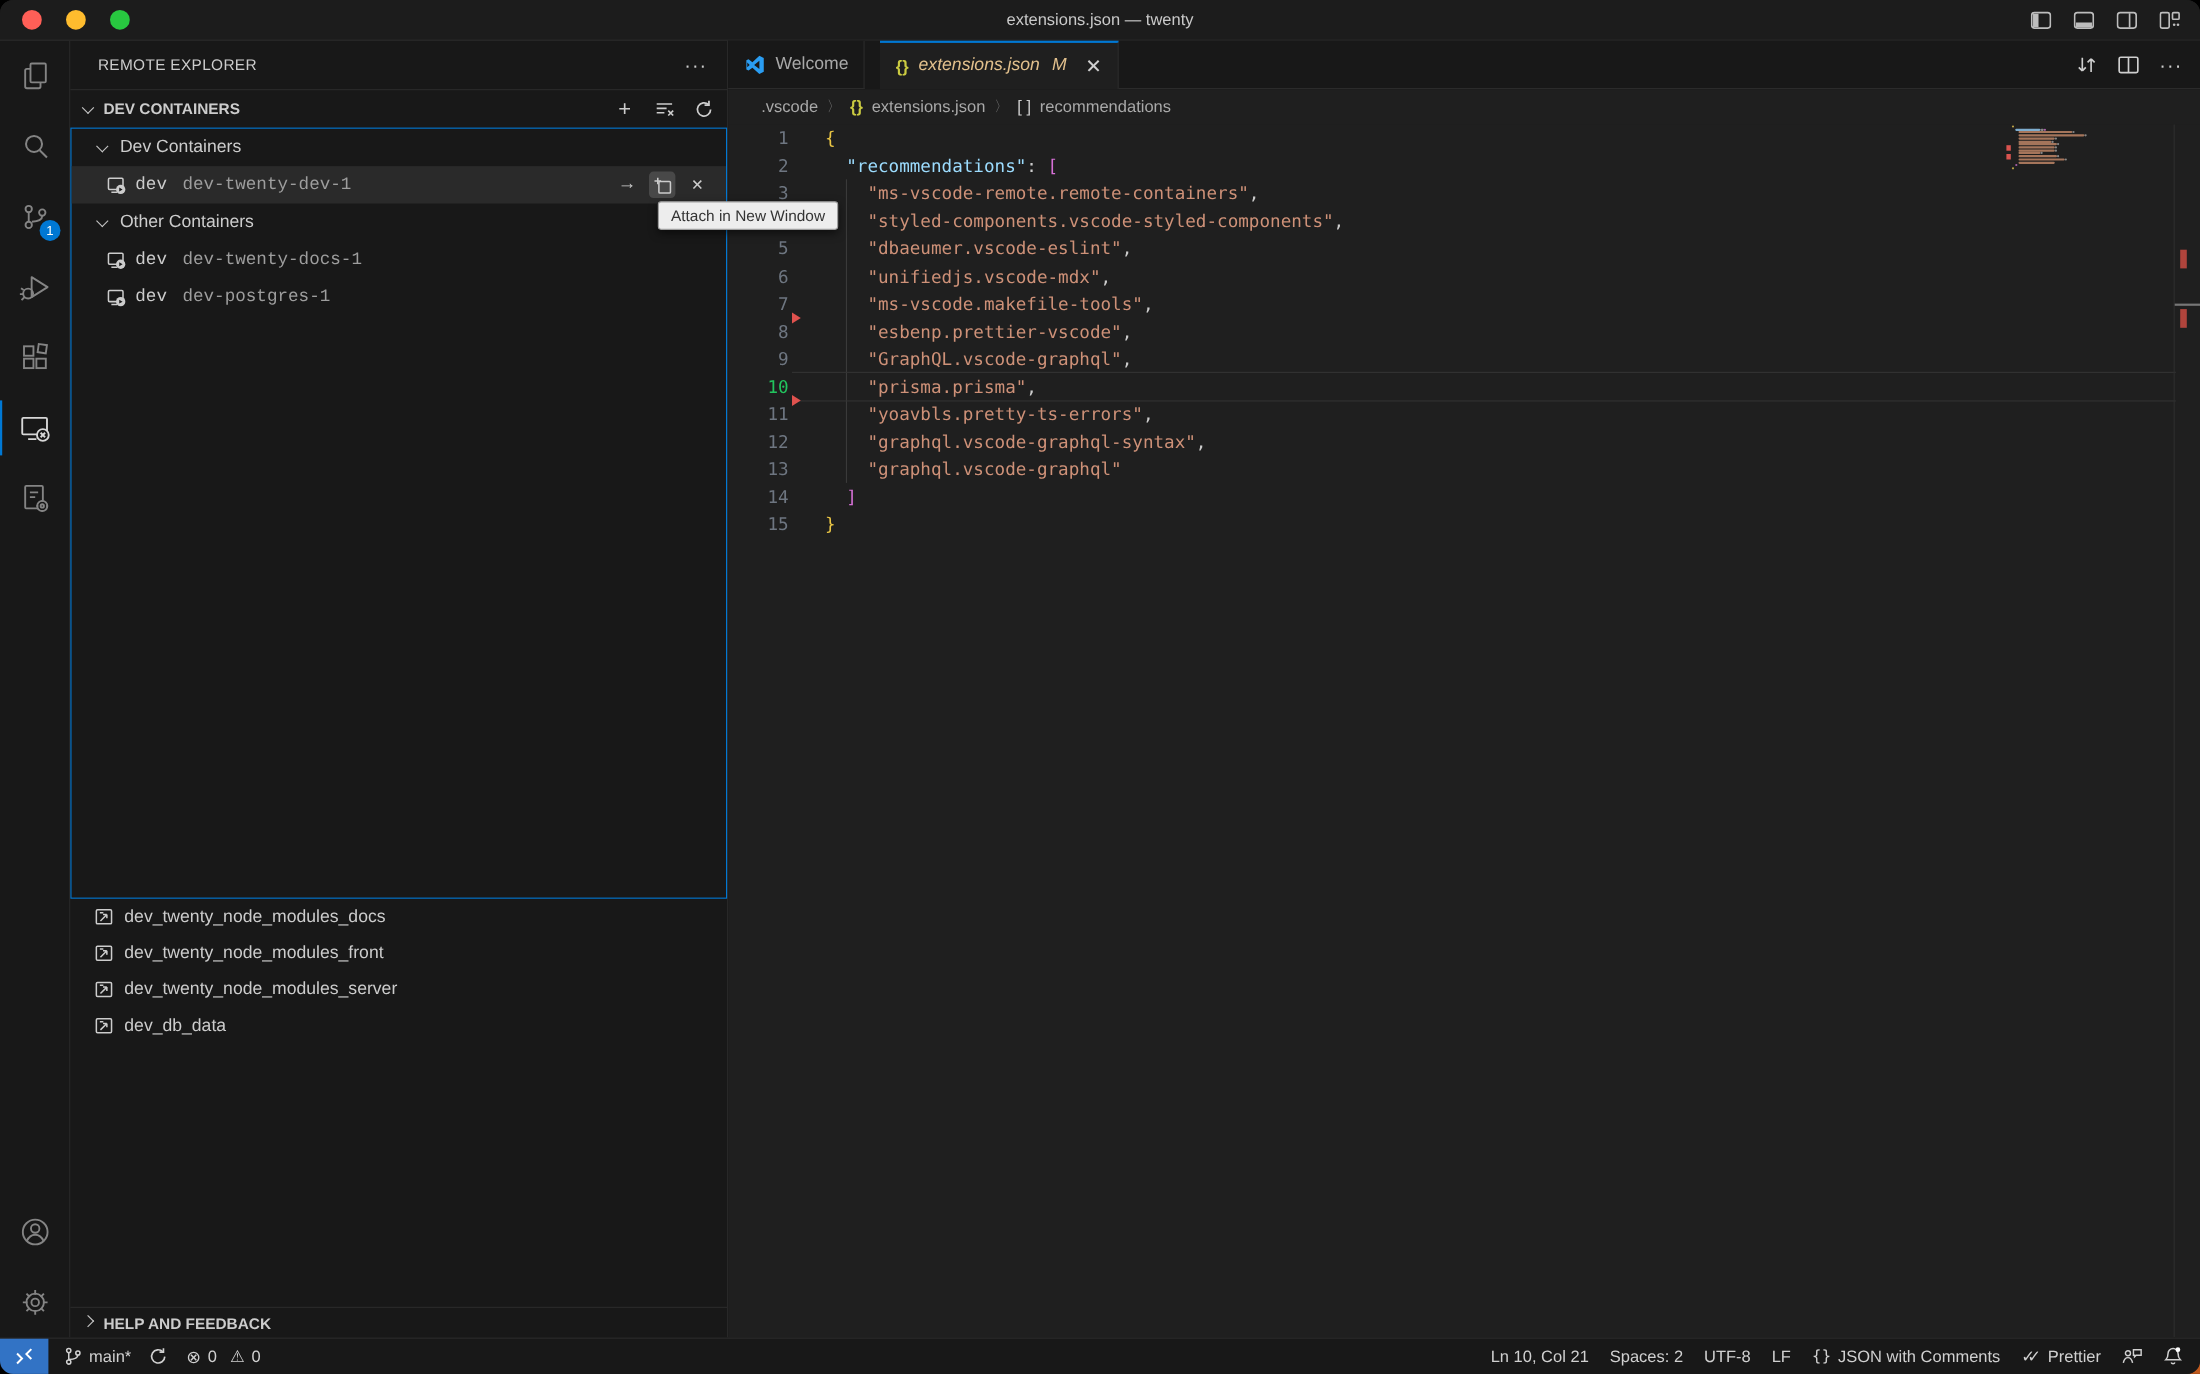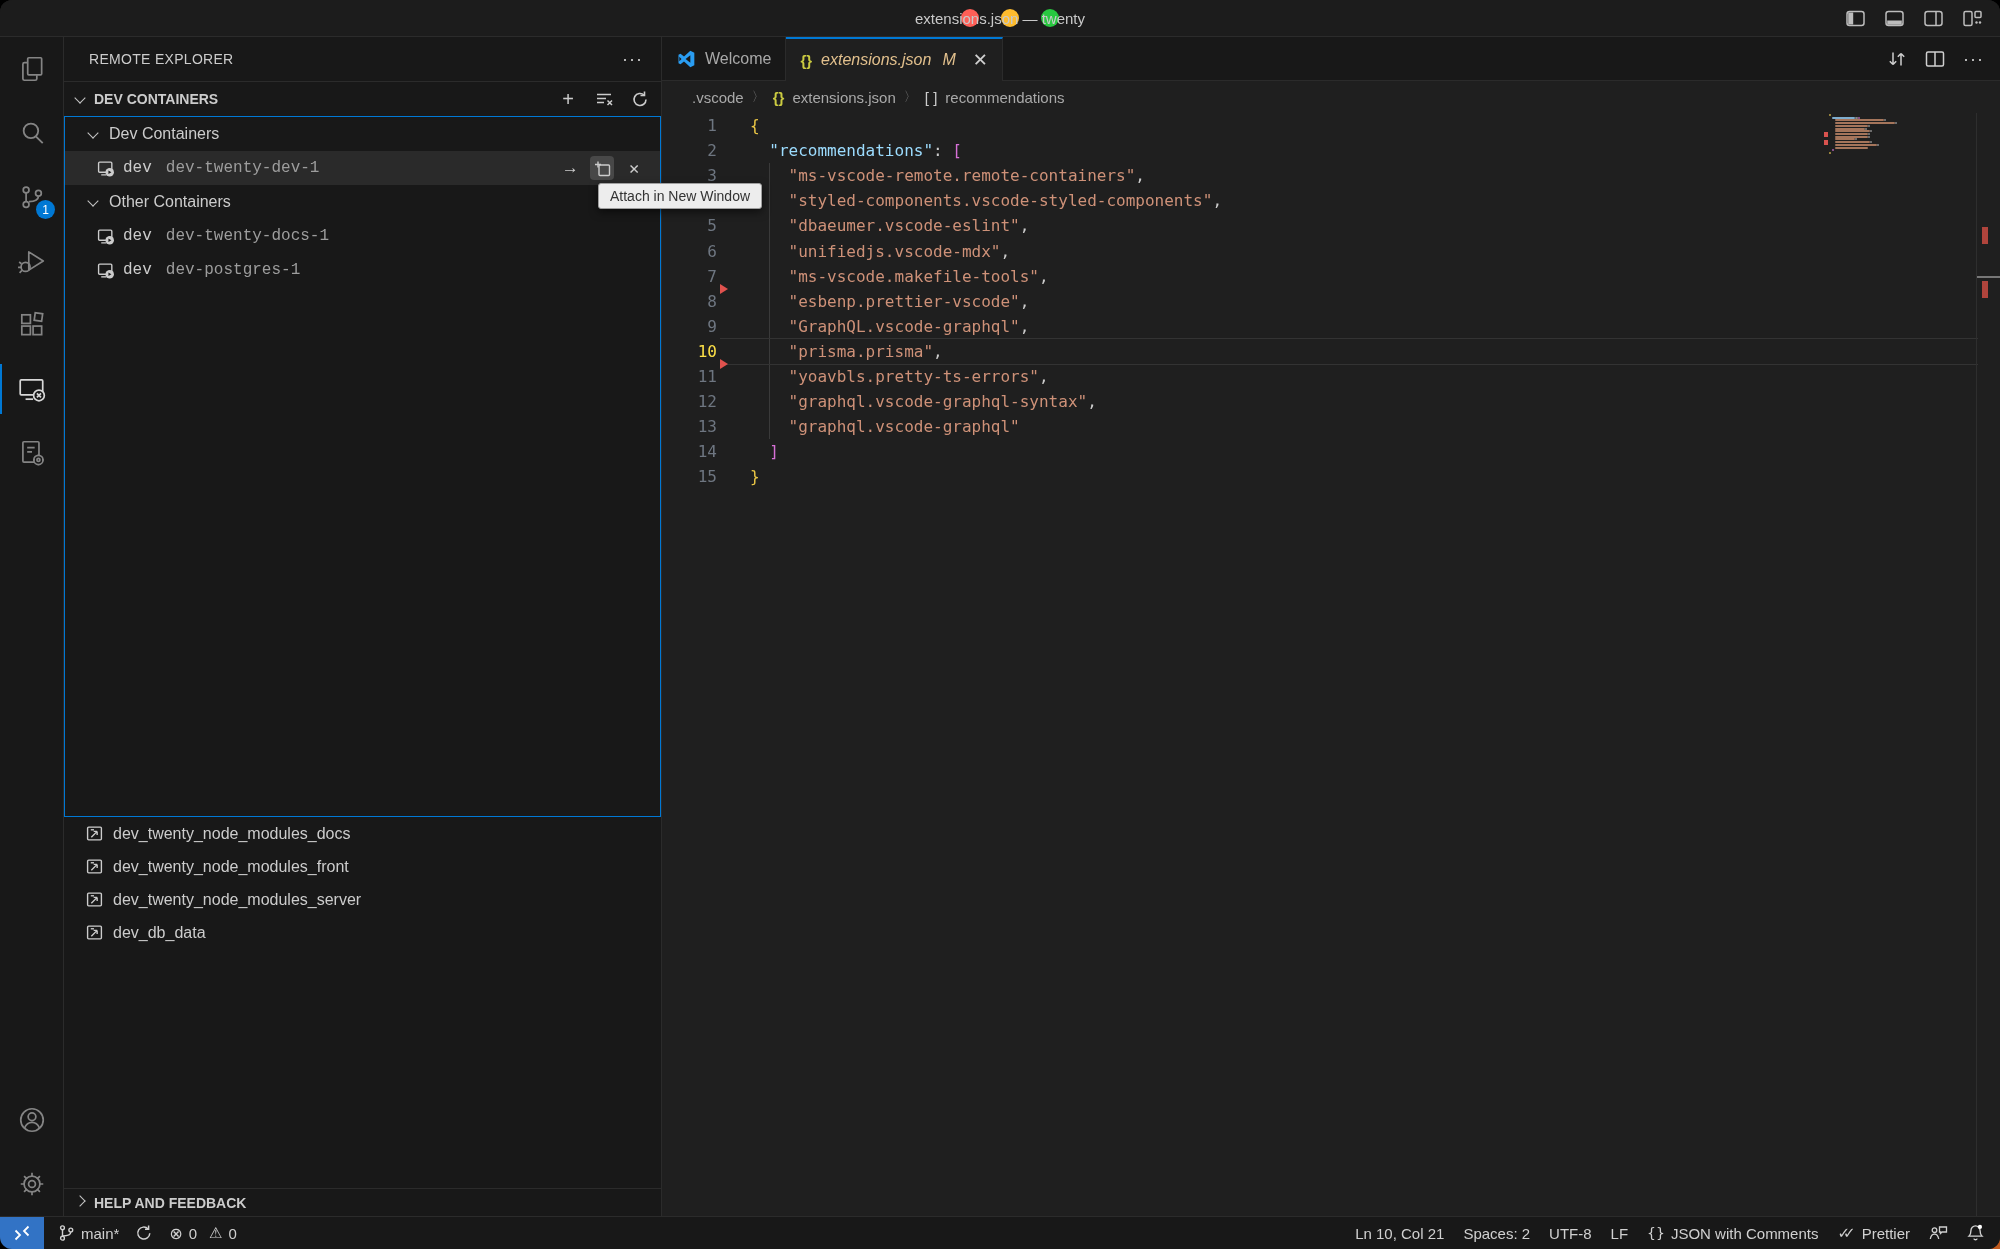--- a/index.html
+++ b/index.html
@@ -7,21 +7,21 @@
   .screen{position:relative;width:2000px;height:1249px;background:#000;overflow:hidden;}
   .corner-orange{position:absolute;right:0;bottom:0;width:26px;height:26px;background:#c05a1e;}
   .window{position:absolute;inset:0;border-radius:12px;overflow:hidden;background:#1f1f1f;
           display:flex;flex-direction:column;z-index:1;}
   :root{
     --chrome:#181818;--editor:#1f1f1f;--border:#2b2b2b;--fg:#cccccc;--dim:#9d9d9d;
     --dimmer:#6e7681;--blue:#0078d4;--remote:#3273c5;
   }
   
   .titlebar{height:36px;background:#1c1c1c;border-bottom:1px solid var(--border);
-            display:flex;align-items:center;position:relative;flex:0 0 auto;justify-content:center;}
+            display:flex;align-items:center;position:relative;flex:0 0 auto;}
   .traffic{display:flex;gap:22px;margin-left:20px;}
   .tl{width:18px;height:18px;border-radius:50%;}
   .tl.red{background:#ff5f57}.tl.yellow{background:#febc2e}.tl.green{background:#28c840}
   .win-title{position:absolute;left:0;right:0;text-align:center;color:#c9c9c9;font-size:15px;font-weight:500;}
   .layout-icons{position:absolute;right:18px;display:flex;gap:20px;align-items:center;}
   .layout-icons svg{display:block}
   
   .main{flex:1 1 auto;display:flex;min-height:0;}
   
   .activitybar{width:63px;background:var(--chrome);border-right:1px solid var(--border);
@@ -76,21 +76,21 @@
   .editor-actions{position:absolute;right:16px;top:0;height:44px;display:flex;align-items:center;gap:18px;color:#cfcfcf;}
   .breadcrumb{height:32px;display:flex;align-items:center;gap:8px;padding-left:30px;font-size:15px;
               color:#a9a9a9;background:var(--editor);flex:0 0 auto;}
   .breadcrumb .sep{color:#6e6e6e;font-size:14px;}
   .breadcrumb .braces{color:#cbcb41;font-weight:700;}
   .breadcrumb .arr{color:#cccccc;}
   
   .codearea{position:relative;flex:1 1 auto;overflow:hidden;font-family:"DejaVu Sans Mono","Liberation Mono",monospace;}
   .code-line{position:absolute;left:0;right:0;height:25.1px;font-size:16px;line-height:25.1px;white-space:pre;}
   .code-line .ln{position:absolute;left:0;width:55px;text-align:right;color:var(--dimmer);}
-  .code-line.cur .ln{color:#fde047;}
+  .code-line.cur .ln{color:#22c55e;}
   .code-line .txt{position:absolute;left:88px;}
   .tk-w{color:#cccccc}.tk-key{color:#9cdcfe}.tk-str{color:#ce9178}.tk-b1{color:#eac645}.tk-b2{color:#d670d6}
   .indent-guide{position:absolute;left:107px;width:1px;background:#3a3a3a;}
   .curline-border{position:absolute;left:58px;right:22px;height:1px;background:#333333;}
   .del-marker{position:absolute;left:58px;width:0;height:0;border-top:5px solid transparent;
               border-bottom:5px solid transparent;border-left:8px solid #e0524e;}
   .minimap{position:absolute;left:1160px;top:1px;width:150px;height:120px;}
   .mm-bar{position:absolute;height:2px;border-radius:1px;opacity:.85;}
   .mm-mark{position:absolute;width:4px;height:4.5px;background:#d9534f;}
   .ruler{position:absolute;right:0;top:0;bottom:0;width:23px;border-left:1px solid #2e2e2e;}
@@ -356,21 +356,21 @@
 
         <div class="sb-fill"></div>
         <div class="help-row">
           <span class="chev right"></span>
           <span>HELP AND FEEDBACK</span>
         </div>
       </div>
 
       <div class="editorcol">
         <div class="tabbar">
-          <div id="tabs" style="display:flex;height:100%;">
+          <div id="tabs" style="display:flex;height:100%;gap:14px;">
               <div class="tab">
                 <span>
                   <svg width="20" height="20" viewBox="0 0 24 24">
                     <path fill="#2a9df2" d="M17.2 2.1 22 4.4v15.2l-4.8 2.3-7.6-6.9-4.2 3.2L3 17.1V6.9l2.4-1.1 4.2 3.2 7.6-6.9zm0 5.3L11.5 12l5.7 4.6V7.4zM4 9.4V14.6L6.6 12 4 9.4z"></path>
                   </svg>
                 </span>
                 <span class="tab-label">Welcome</span>
               </div>
               <div class="tab active">
                 <span class="braces">{}</span>

